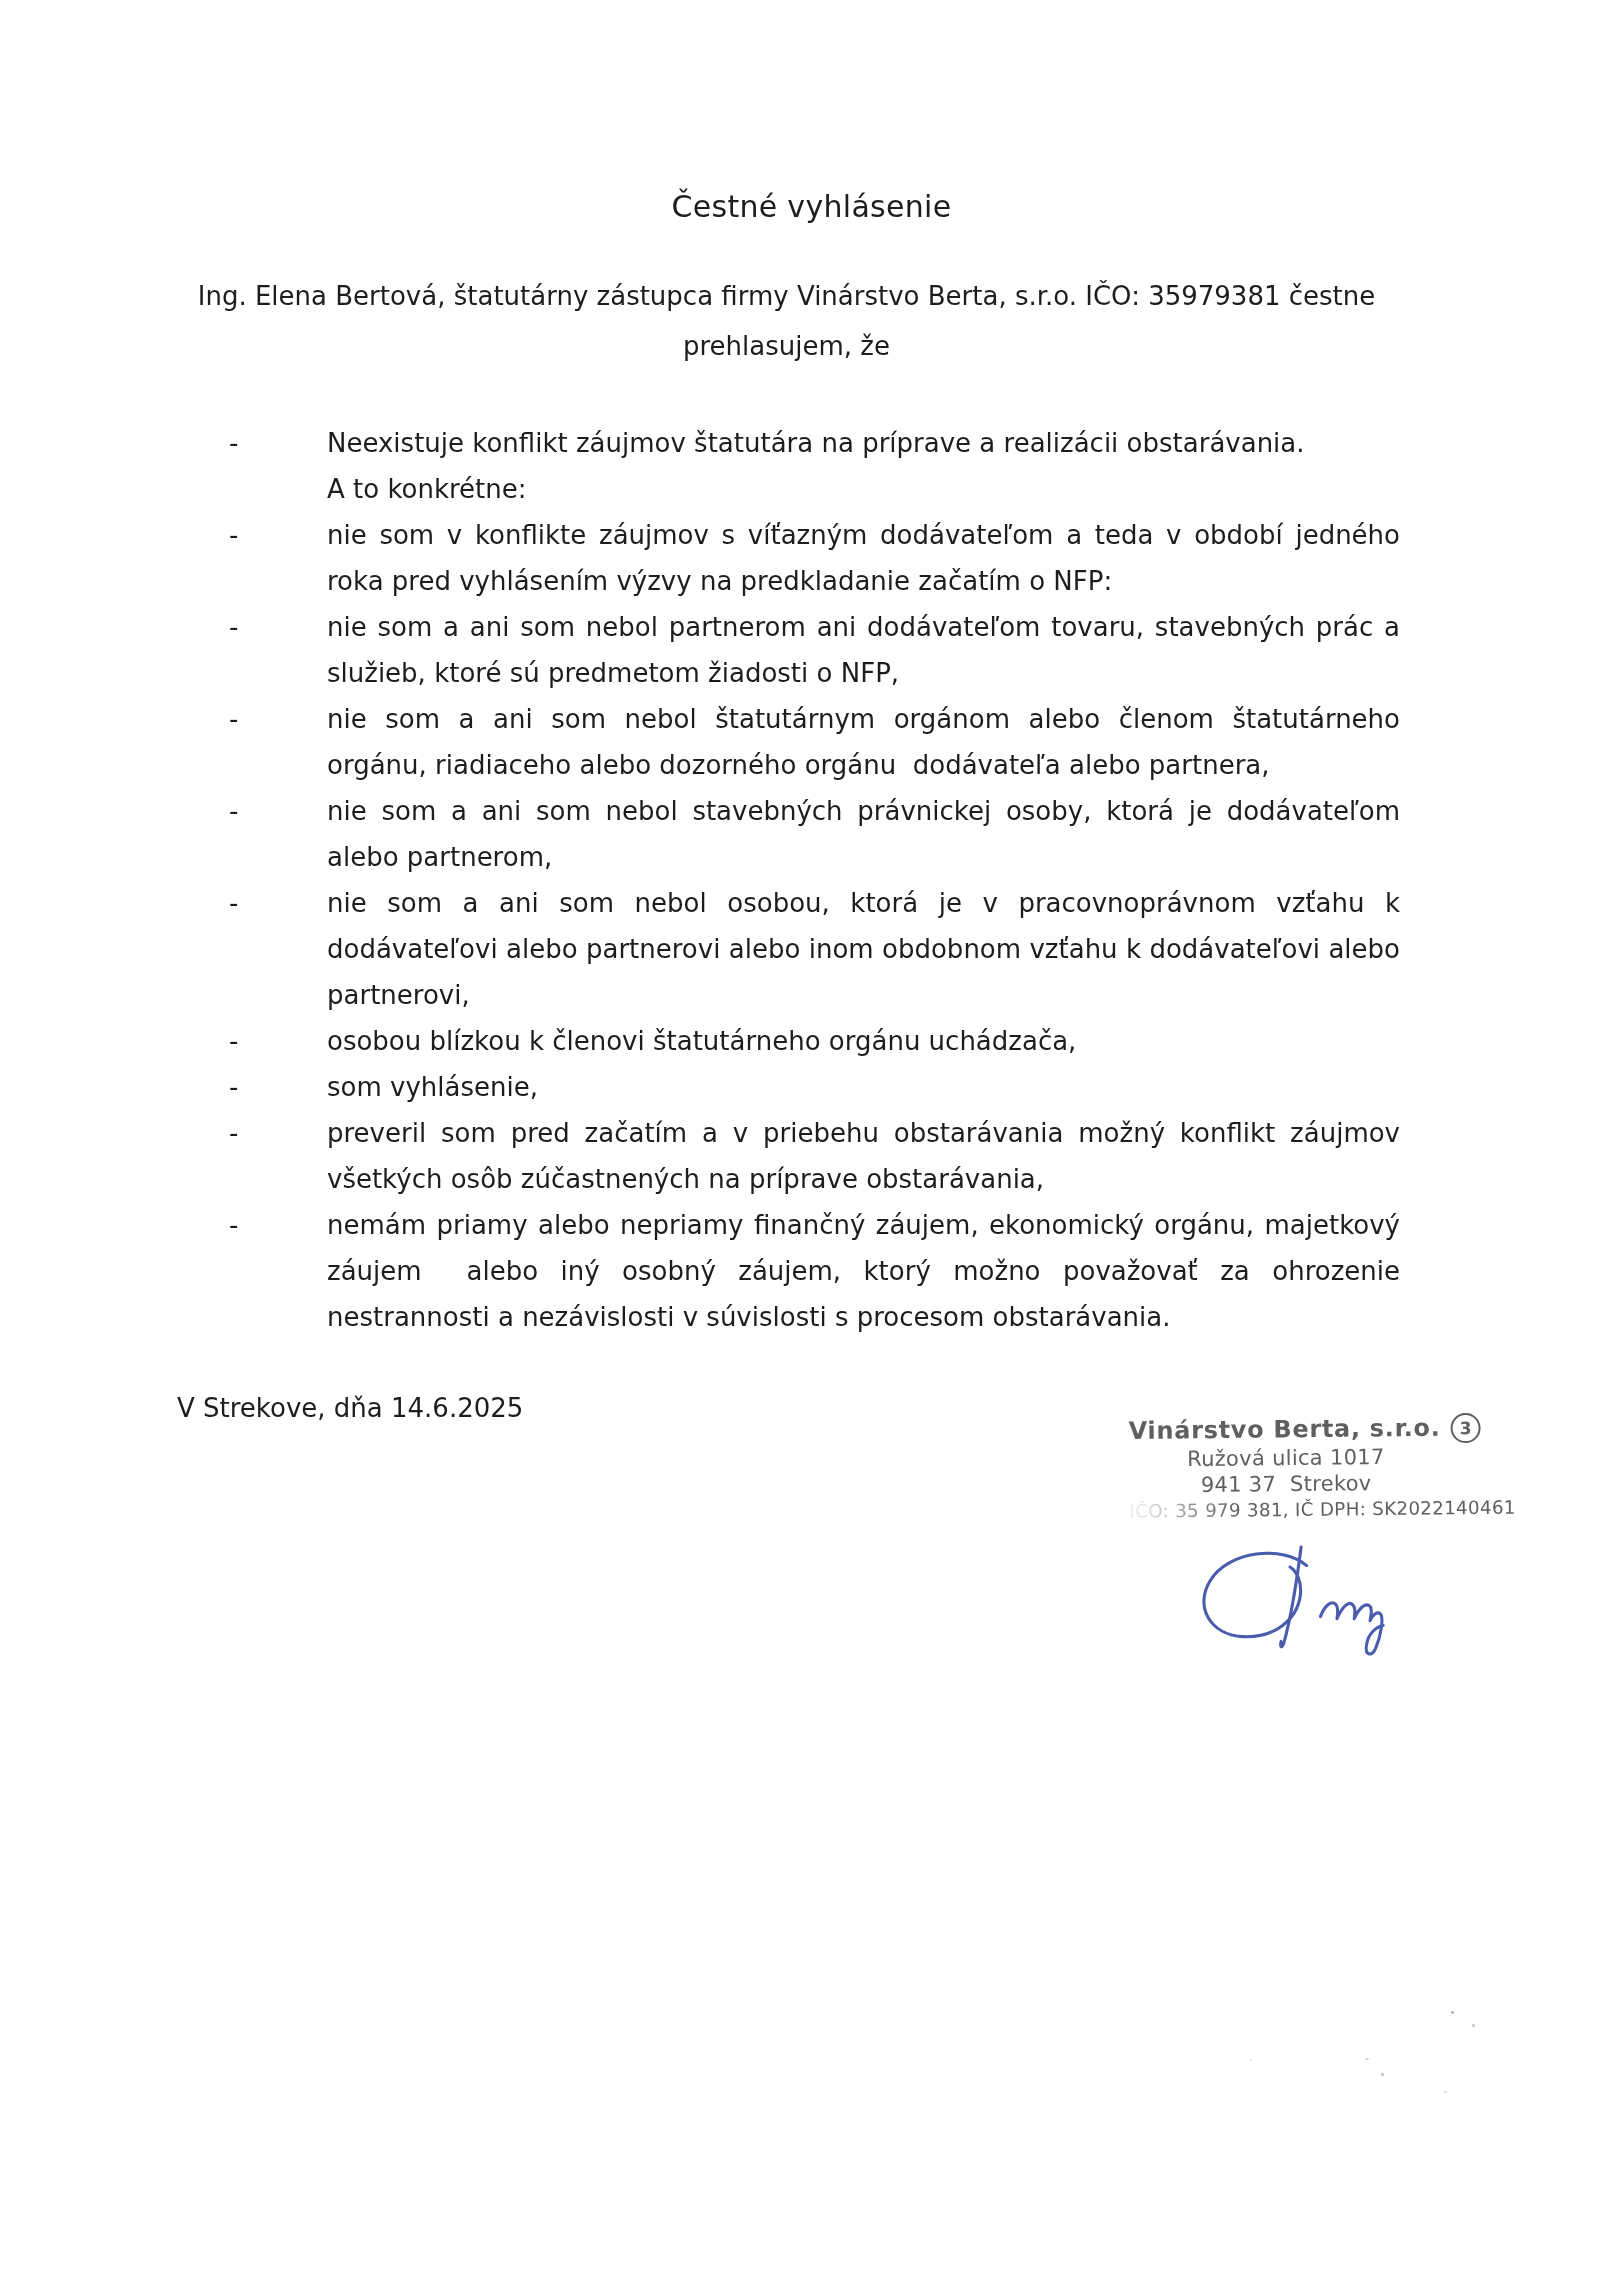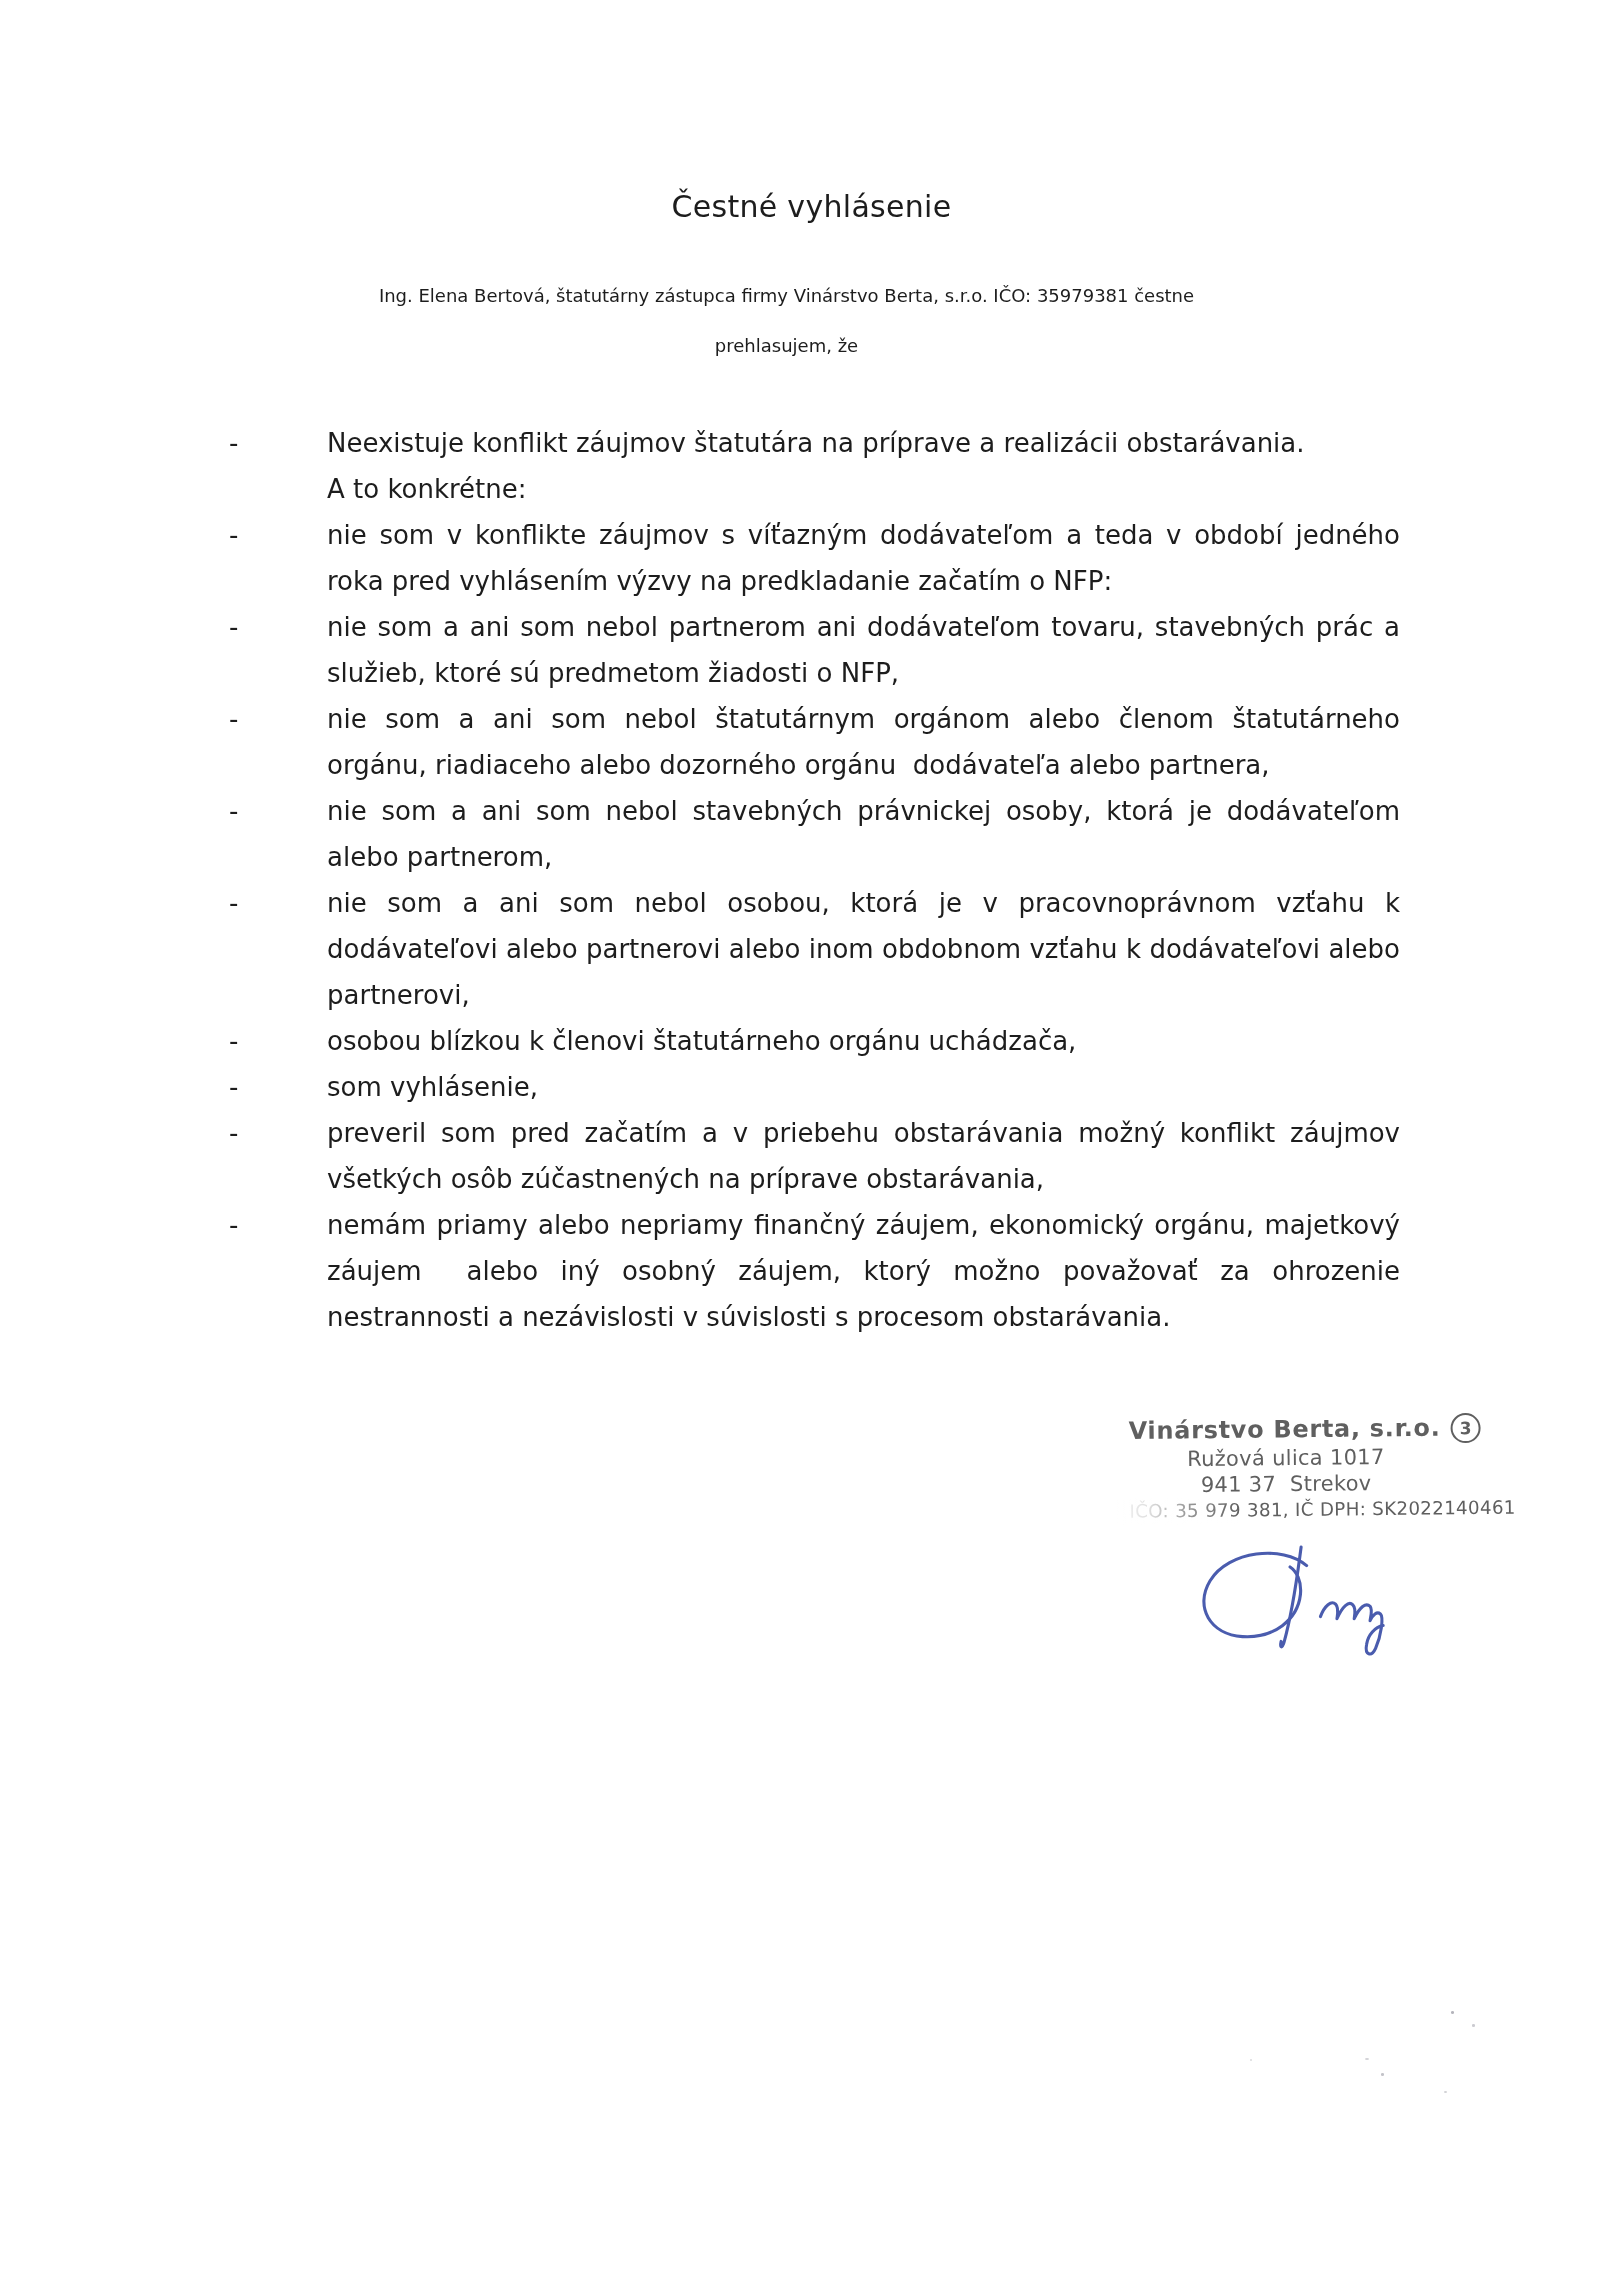--- a/index.html
+++ b/index.html
@@ -19,21 +19,21 @@
     overflow:hidden;
   }
   .doc-title{
     position:absolute;top:187px;left:0;right:0;
     text-align:center;
     font-size:30px;line-height:39px;
     letter-spacing:0.3px;
   }
   .intro{
     position:absolute;top:271px;left:173px;width:1227px;
-    font-size:18px;line-height:50px;
+    font-size:26px;line-height:50px;
     text-align:center;
     white-space:pre-wrap;
   }
   .bullet-list{
     position:absolute;top:420px;left:229px;width:1171px;
     list-style:none;margin:0;padding:0;
   }
   .bullet-list li{
     position:relative;
     padding-left:98px;
@@ -160,20 +160,21 @@
     <li>
       <span class="dash">-</span>
       <span class="btxt">preveril som pred začatím a v priebehu obstarávania možný konflikt záujmov všetkých osôb zúčastnených na príprave obstarávania,</span>
     </li>
     <li>
       <span class="dash">-</span>
       <span class="btxt">nemám priamy alebo nepriamy finančný záujem, ekonomický orgánu, majetkový záujem  alebo iný osobný záujem, ktorý možno považovať za ohrozenie nestrannosti a nezávislosti v súvislosti s procesom obstarávania.</span>
     </li>
   </ul>
 
+  <div class="date-line">V Strekove, dňa 14.6.2025</div>
 
   <div class="stamp">
     <div class="stamp-company">
       <span>Vinárstvo Berta, s.r.o.</span><span class="stamp-badge">3</span>
     </div>
     <div class="stamp-address1">Ružová ulica 1017</div>
     <div class="stamp-address2">941 37  Strekov</div>
     <div class="stamp-reg">
       <span>IČO: 35 979 381, IČ DPH: SK2022140461</span>
       <span class="stamp-fade"></span>

